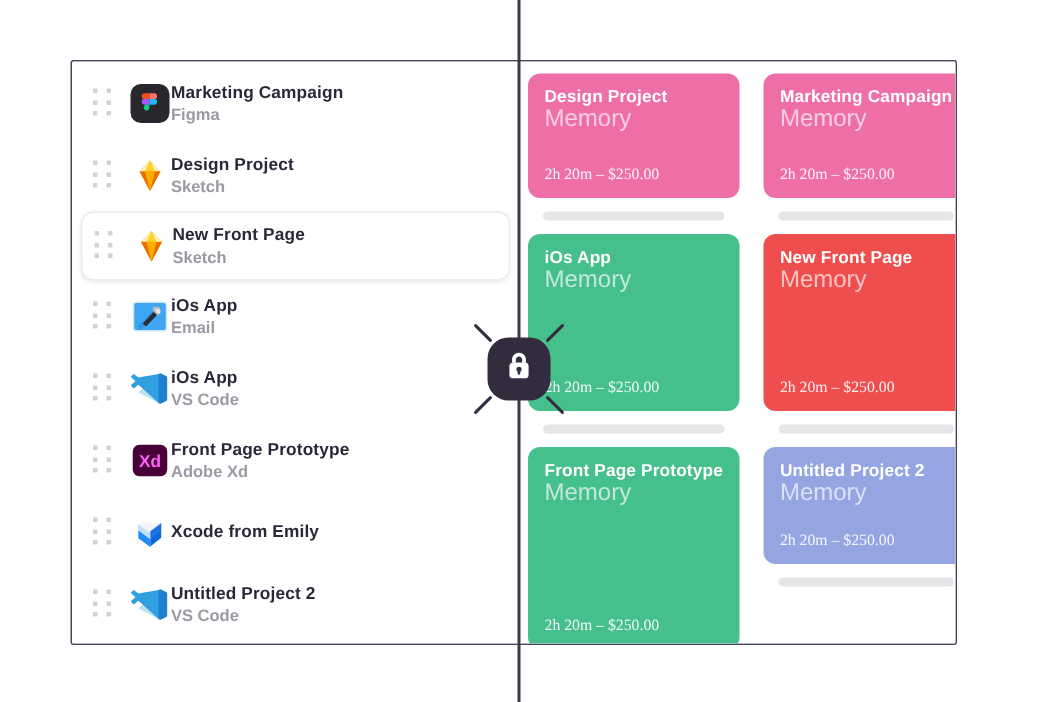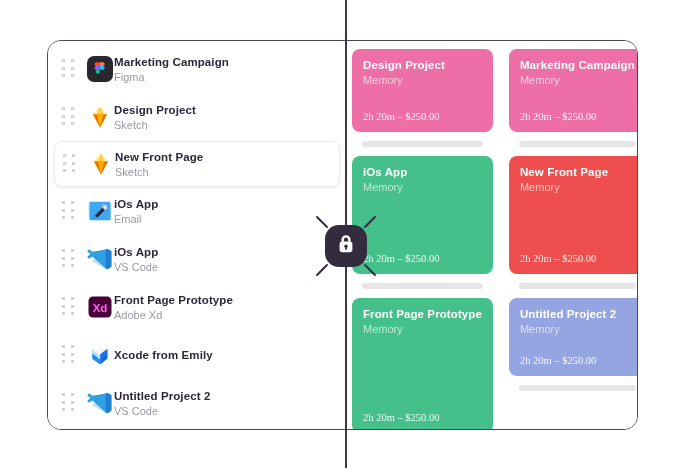--- a/index.html
+++ b/index.html
@@ -18,21 +18,21 @@
 
   
   #app-window {
     position: absolute;
     left: 47px;
     top: 40px;
     width: 591px;
     height: 390px;
     background: #ffffff;
     border: 1.5px solid #4a4458;
-    border-radius: 14px;
+    border-radius: 2px;
     box-sizing: border-box;
     overflow: hidden;
     display: flex;
   }
 
   
   #list-pane {
     width: 298px;
     flex: 0 0 298px;
     background: #ffffff;
@@ -90,21 +90,21 @@
   .item-title {
     font-size: 11.5px;
     font-weight: bold;
     color: #2c2738;
     letter-spacing: 0.1px;
     line-height: 14px;
     white-space: nowrap;
   }
   .item-sub {
     font-size: 11px;
-    font-weight: normal;
+    font-weight: bold;
     color: #9b99a4;
     line-height: 14px;
     margin-top: 1px;
     white-space: nowrap;
   }
 
   
   #board-pane {
     flex: 1 1 auto;
     background: #ffffff;
@@ -130,21 +130,21 @@
   }
   .card-title {
     font-size: 11.5px;
     font-weight: bold;
     line-height: 14px;
     letter-spacing: 0.1px;
     white-space: nowrap;
     overflow: hidden;
   }
   .card-sub {
-    font-size: 11px;
+    font-size: 16px;
     line-height: 14px;
     margin-top: 1px;
     color: rgba(255,255,255,0.66);
     white-space: nowrap;
   }
   .card-meta {
     font-size: 10.5px;
     line-height: 13px;
     color: rgba(255,255,255,0.92);
     margin-top: auto;

